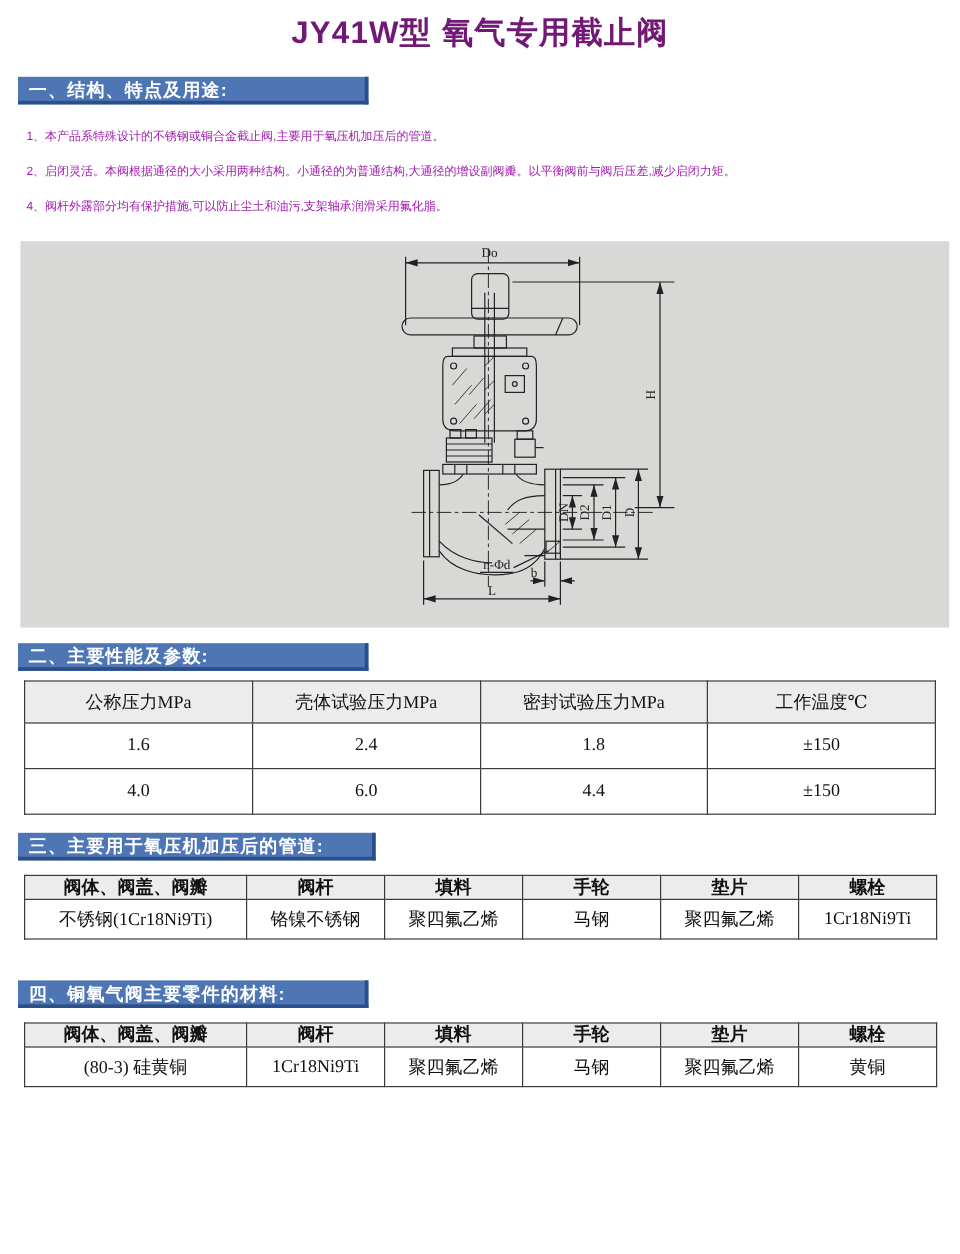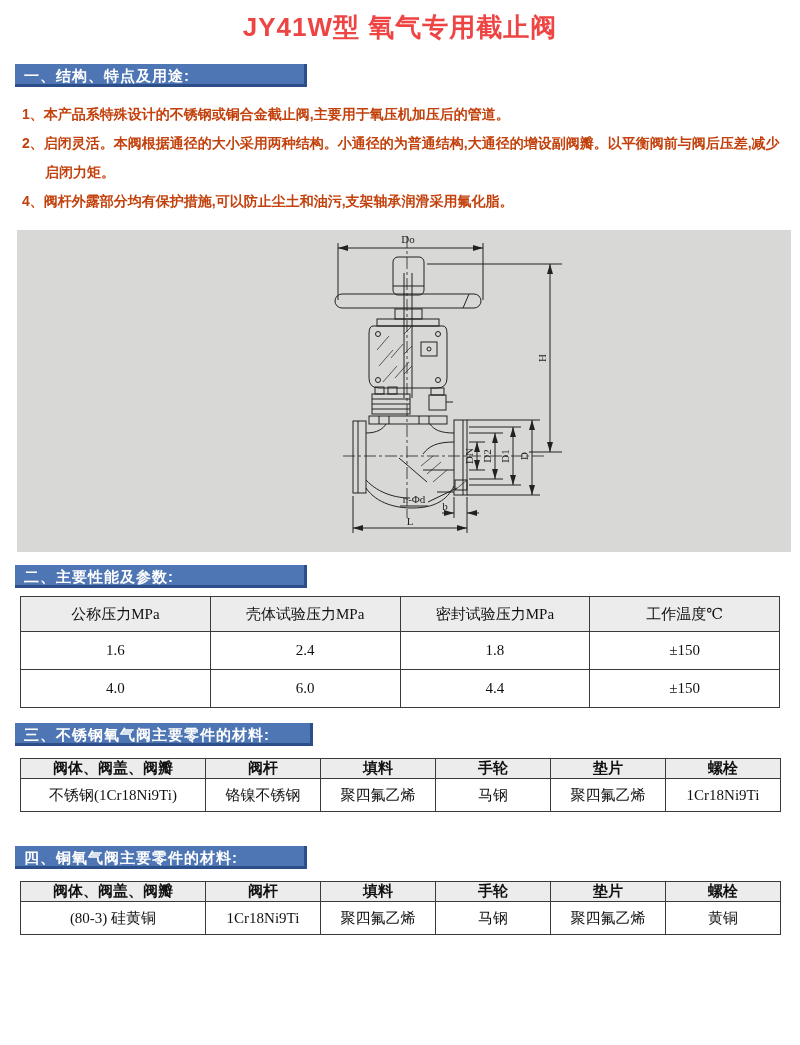--- a/index.html
+++ b/index.html
@@ -4,36 +4,36 @@
 <style>
   * { margin:0; padding:0; box-sizing:border-box; }
   html,body { background:#ffffff; }
   body {
     width:800px; height:1045px; overflow:hidden;
     font-family:"Liberation Sans","DejaVu Sans",sans-serif;
     color:#1a1a1a; position:relative;
   }
   .page-title {
     margin-top:10px; text-align:center;
-    font-size:26px; font-weight:bold; color:#ef4444; letter-spacing:1px;
+    font-size:26px; font-weight:bold; color:#701a75; letter-spacing:1px;
   }
   .section-bar {
     margin:0 0 0 15px; width:292px; height:23px; line-height:23px;
     background:#4f76b4; color:#ffffff; font-size:15px; font-weight:bold;
     padding-left:9px; letter-spacing:1px;
     border-right:3px solid #2c4f8a; border-bottom:3px solid #2c4f8a;
   }
   .bar-1 { margin-top:19px; }
   .bar-2 { margin-top:13px; }
   .bar-3 { margin-top:15px; width:298px; }
   .bar-4 { margin-top:34px; }
   .paras { margin:13px 20px 0 22px; }
   .paras p {
-    font-size:14px; font-weight:bold; line-height:29px;
-    padding-left:23px; text-indent:-23px; color:#c2410c;
+    font-size:10px; font-weight:normal; line-height:29px;
+    padding-left:23px; text-indent:-23px; color:#a21caf;
   }
   .diagram-box {
     margin:14px 17px 0 17px; width:774px; height:322px;
     background:#d8d8d6;
   }
   .diagram-box svg { display:block; }
   table {
     border-collapse:collapse; margin:0 20px; width:760px;
     table-layout:fixed; text-align:center;
     font-family:"Liberation Serif","DejaVu Serif",serif;
@@ -211,21 +211,21 @@
     </tr>
     <tr>
       <td>4.0</td>
       <td>6.0</td>
       <td>4.4</td>
       <td>±150</td>
     </tr>
   </tbody>
 </table>
 
-<div class="section-bar bar-3">三、不锈钢氧气阀主要零件的材料:</div>
+<div class="section-bar bar-3">三、主要用于氧压机加压后的管道:</div>
 
 <table class="mat-table">
   <colgroup>
     <col style="width:185px">
       <col style="width:115px">
       <col style="width:115px">
     <col style="width:115px">
       <col style="width:115px">
       <col style="width:115px">
   </colgroup>

